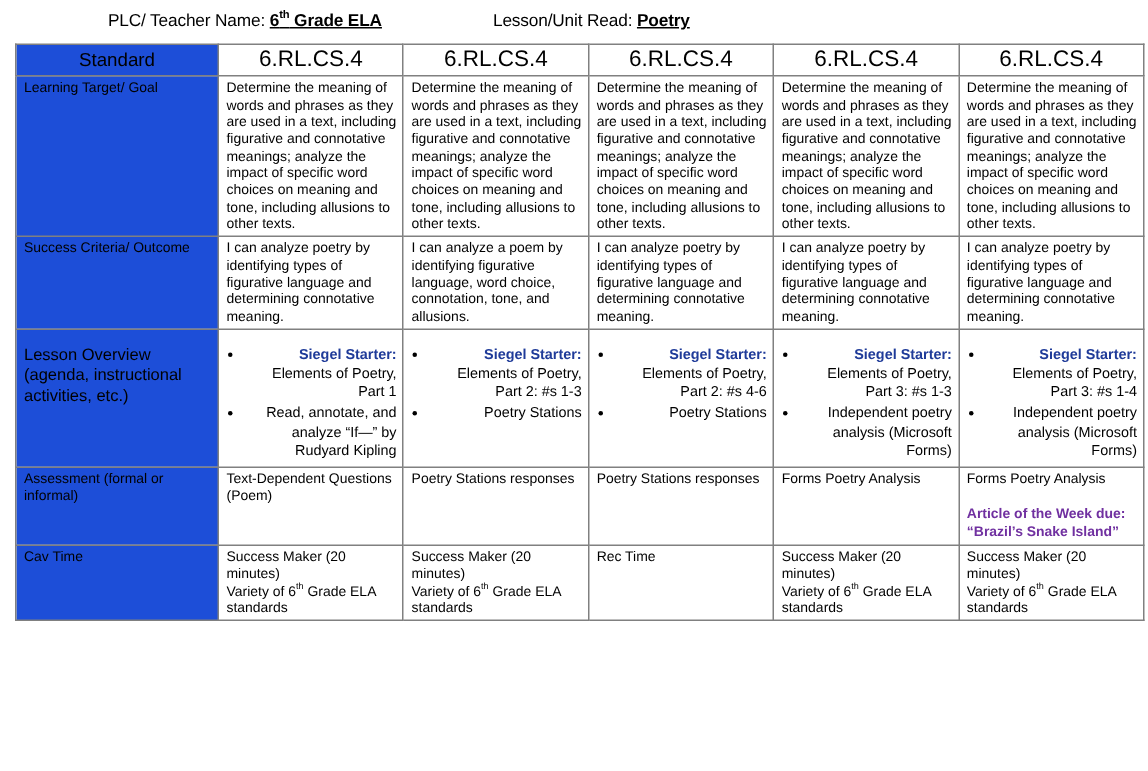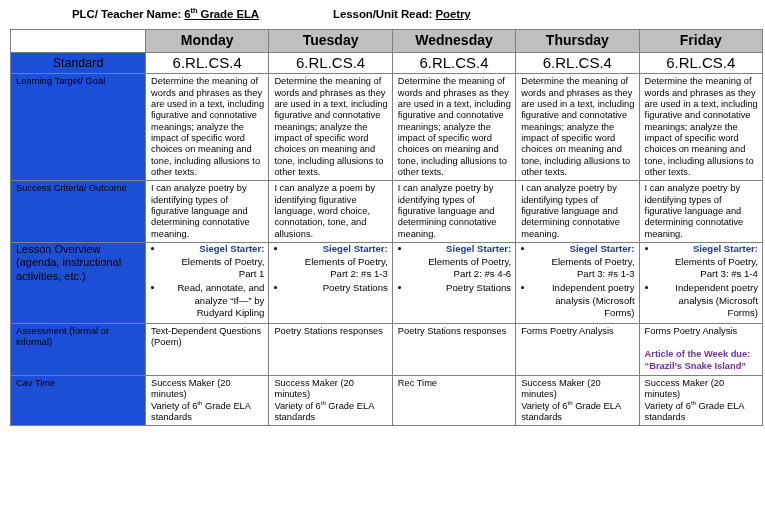--- a/index.html
+++ b/index.html
@@ -21,21 +21,21 @@
     align-items: flex-start;
     padding: 8px 0 9px 0;
     font-size: 11.5px;
     font-weight: bold;
     letter-spacing: -0.1px;
   }
   .hdr-field { white-space: nowrap; }
   .hdr-f1 { margin-left: 72px; }
   .hdr-f2 { margin-left: 72px; }
   .hdr-f3 { margin-left: 74px; }
-  .hdr-label { font-weight: bold; }
+  .hdr-label { font-weight: normal; }
   .hdr-value {
     font-weight: bold;
     text-decoration: underline;
   }
   sup {
     font-size: 0.65em;
     vertical-align: super;
     line-height: 0;
   }
 
@@ -124,21 +124,21 @@
     margin-top: 12px;
     display: block;
     line-height: 1.28;
   }
 
   .center-mid {
     text-align: center;
     vertical-align: top;
   }
 
-  .lesson-row td { padding-top: 0; }
+  .lesson-row td { padding-top: 11px; }
 </style>
 </head>
 <body>
 
 <div class="doc-header">
   <div class="hdr-field hdr-f1">
     <span class="hdr-label">PLC/ Teacher Name: </span><span class="hdr-value"><span>6</span><sup>th</sup><span> Grade ELA</span></span>
   </div>
   <div class="hdr-field hdr-f3">
     <span class="hdr-label">Lesson/Unit Read: </span><span class="hdr-value">Poetry</span>
@@ -149,28 +149,20 @@
   <colgroup>
     <col class="c-label">
     <col class="c-day">
       <col class="c-day">
       <col class="c-day">
       <col class="c-day">
       <col class="c-day">
   </colgroup>
   <tbody>
 
-  <tr class="day-head">
-    <td class="corner-cell"></td>
-    <td>Monday</td>
-    <td>Tuesday</td>
-    <td>Wednesday</td>
-    <td>Thursday</td>
-    <td>Friday</td>
-  </tr>
 
   <tr class="std-row">
     <td class="row-label">Standard</td>
     <td>6.RL.CS.4</td>
     <td>6.RL.CS.4</td>
     <td>6.RL.CS.4</td>
     <td>6.RL.CS.4</td>
     <td>6.RL.CS.4</td>
   </tr>
 

